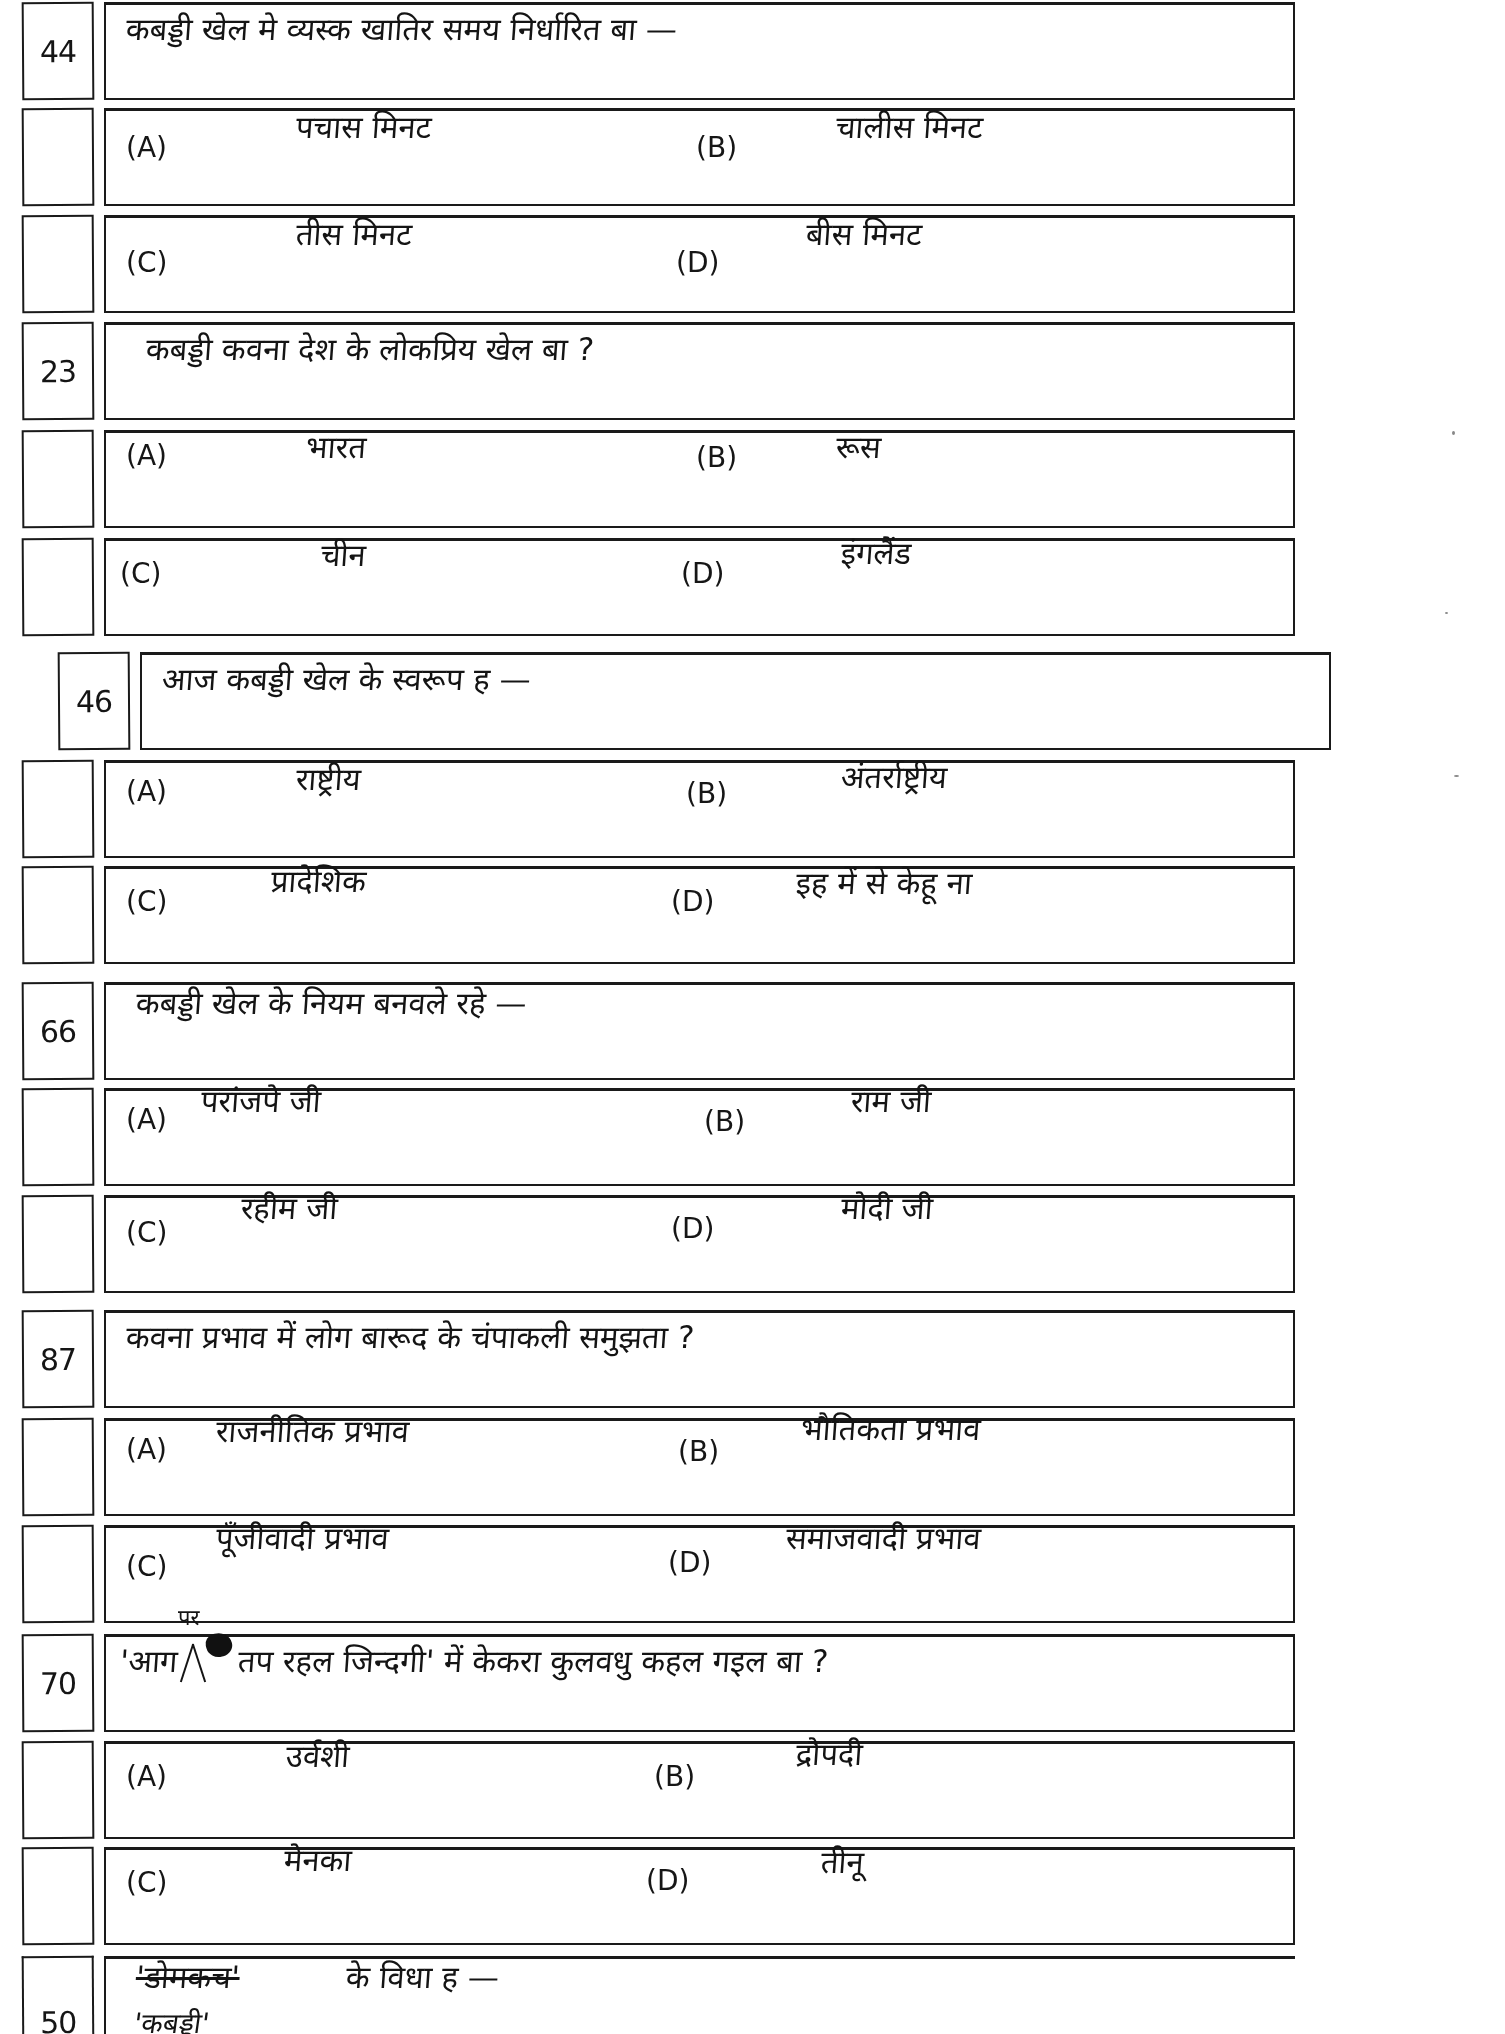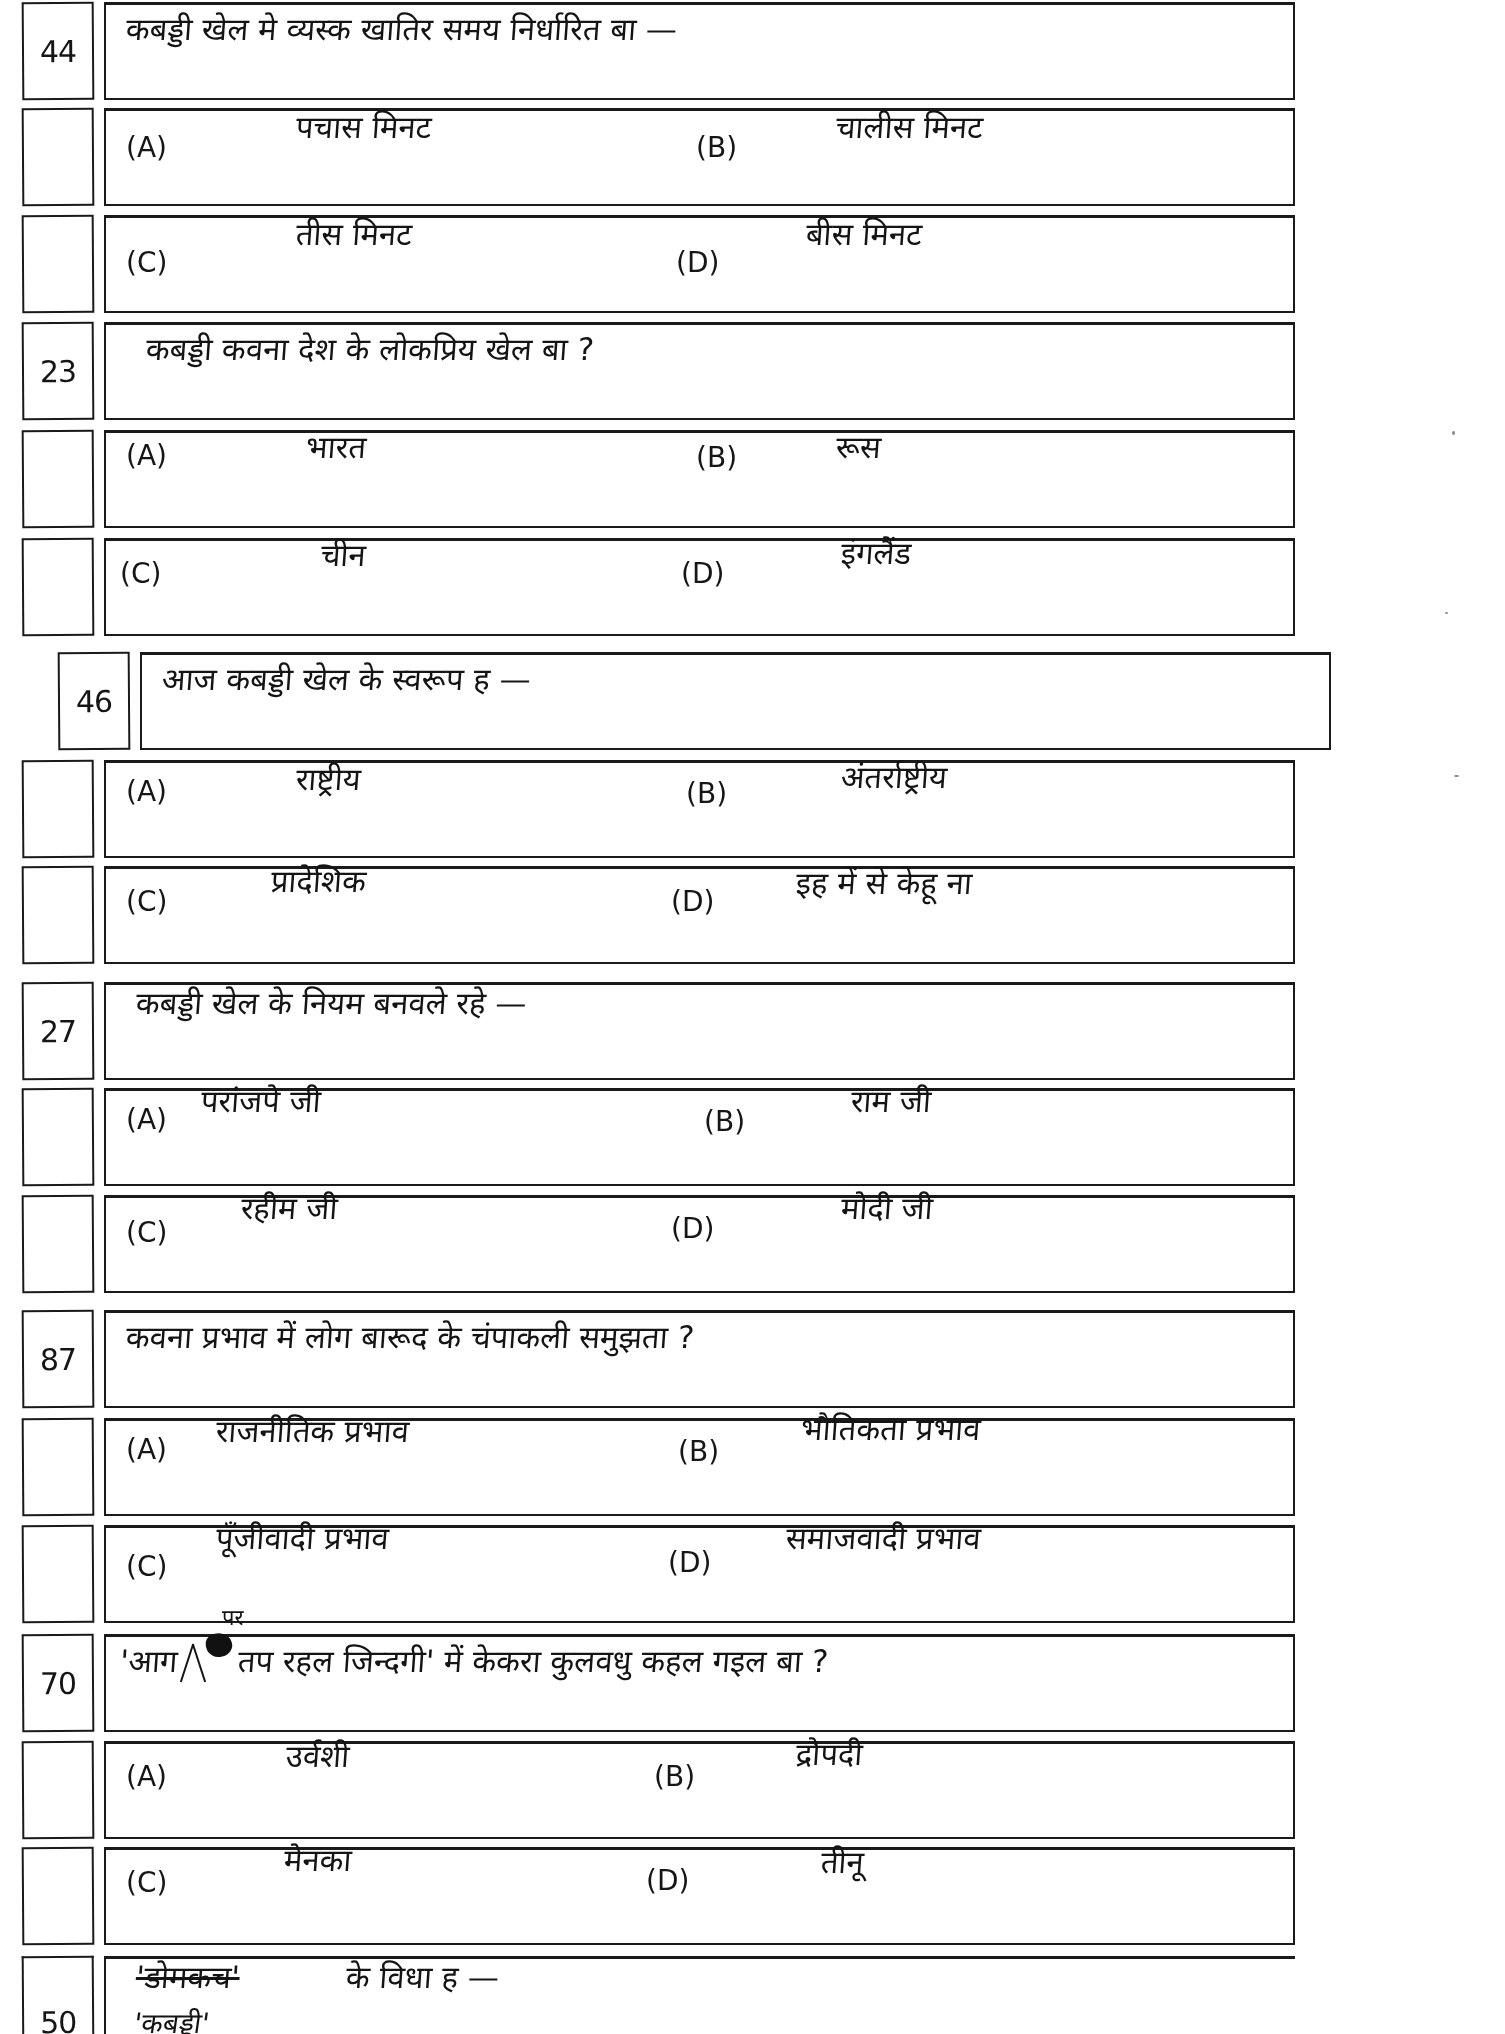--- a/index.html
+++ b/index.html
@@ -93,21 +93,20 @@
     .opt-a-text  { left: 190px; }
     .opt-b-text  { left: 730px; }
     .strike {
       text-decoration: line-through;
       text-decoration-thickness: 3px;
     }
     .insert-mark {
       position: absolute;
       font-size: 22px;
       color: #141414;
-      margin-left: 44px;
     }
     .blot {
       position: absolute;
       width: 26px;
       height: 24px;
       background: #111111;
       border-radius: 40% 55% 45% 50%;
       transform: rotate(-15deg);
     }
     .caret-line {
@@ -195,21 +194,21 @@
     <div class="num-cell"></div>
     <div class="ans-cell">
       <span class="opt-label opt-a-label" style="top:16px;">(C)</span>
       <span class="opt-text opt-a-text" style="top:-10px;left:165px;">प्रादेशिक</span>
       <span class="opt-label opt-b-label" style="top:16px;left:565px;">(D)</span>
       <span class="opt-text opt-b-text" style="top:-8px;left:690px;">इह में से केहू ना</span>
     </div>
   </div>
 
   <div class="row" style="top:982px;">
-    <div class="num-cell">27</div>
+    <div class="num-cell">66</div>
     <div class="ans-cell">
       <span class="q-text" style="left:30px;top:-4px;">कबड्डी खेल के नियम बनवले रहे —</span>
     </div>
   </div>
   <div class="row" style="top:1088px;">
     <div class="num-cell"></div>
     <div class="ans-cell">
       <span class="opt-label opt-a-label" style="top:12px;">(A)</span>
       <span class="opt-text opt-a-text" style="top:-12px;left:95px;">परांजपे जी</span>
       <span class="opt-label opt-b-label" style="top:14px;left:598px;">(B)</span>

